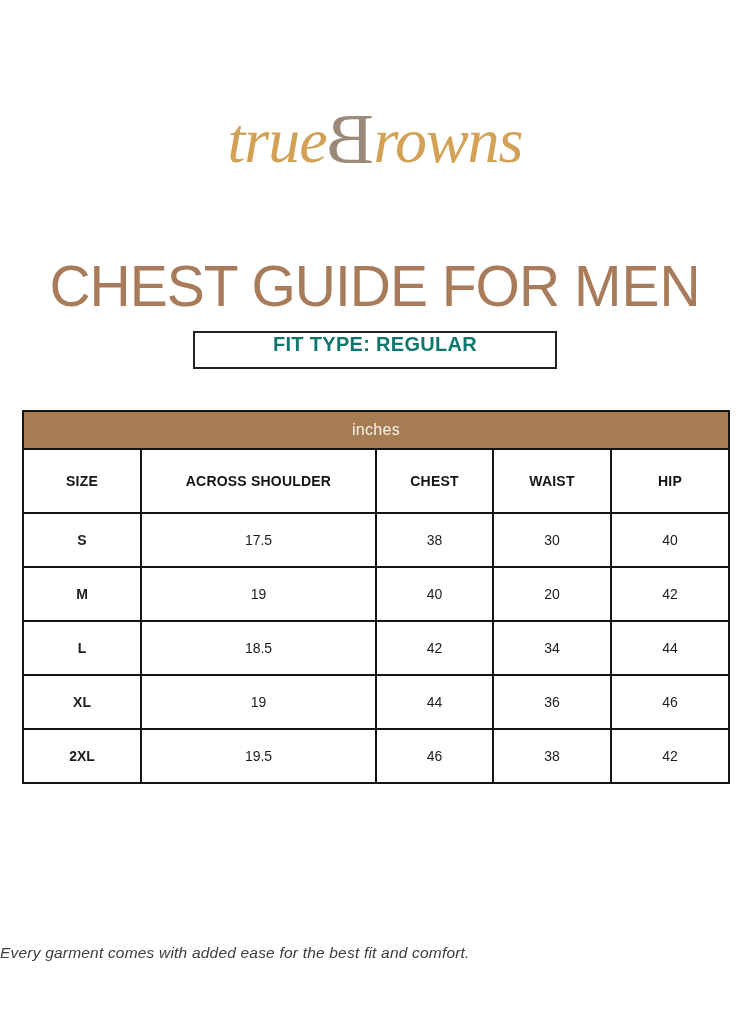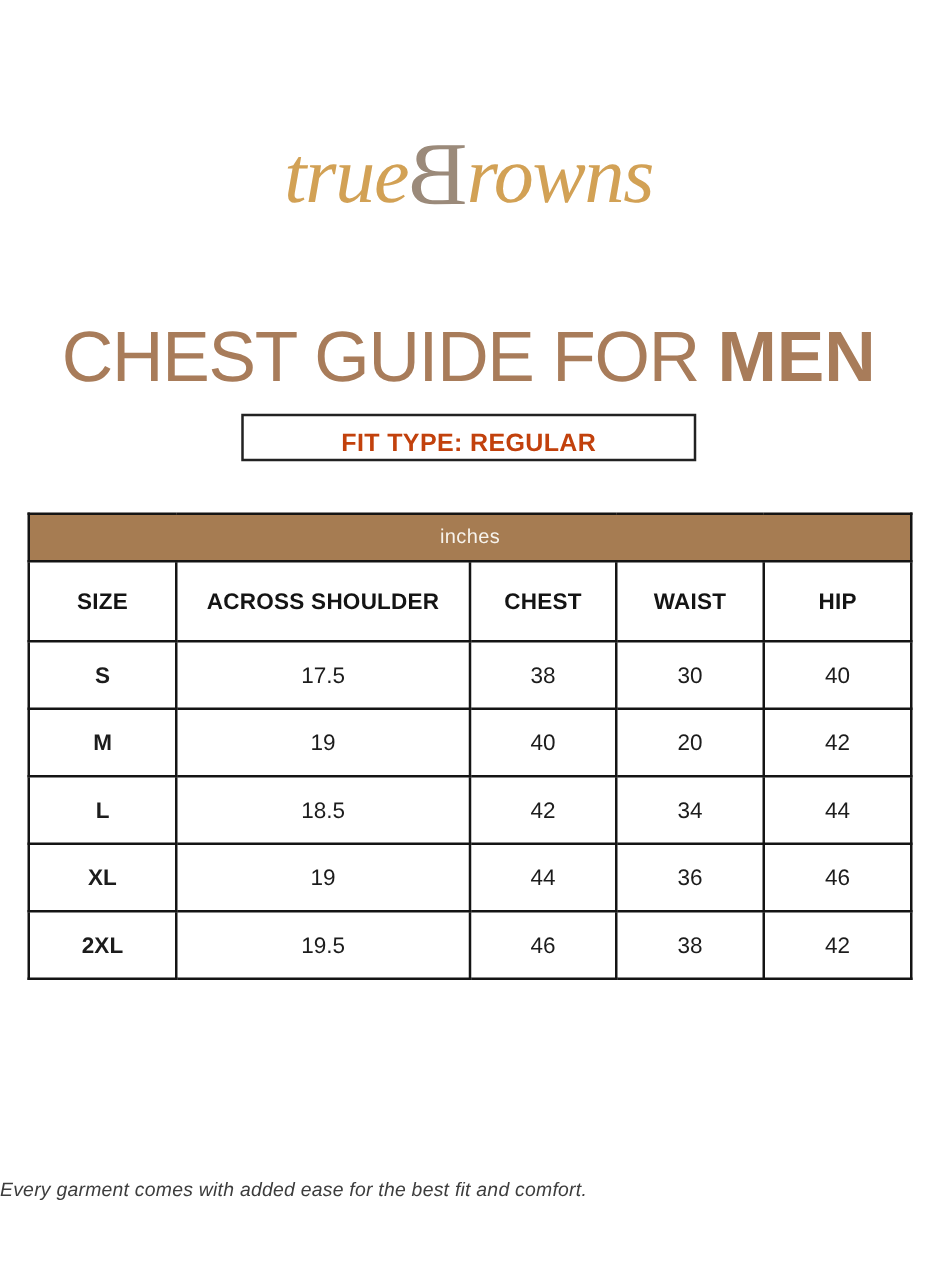--- a/index.html
+++ b/index.html
@@ -45,38 +45,38 @@
     left: 0;
     width: 100%;
     text-align: center;
     font-size: 57px;
     line-height: 1.25;
     letter-spacing: -1px;
     color: #a87c5a;
     font-weight: 400;
     white-space: nowrap;
   }
-  .title .bold { font-weight: 700; letter-spacing: 0; text-align: right; }
+  .title .bold { font-weight: 400; letter-spacing: 0; text-align: right; }
 
   
   .fit-box {
     position: absolute;
     top: 331px;
     left: 50%;
     transform: translateX(-50%);
     width: 364px;
     height: 38px;
     border: 2px solid #222222;
     display: flex;
-    align-items: flex-end;
+    align-items: flex-start;
     justify-content: center;
     font-size: 20px;
     font-weight: 700;
     letter-spacing: 0.3px;
-    color: #c2410c;
+    color: #0f766e;
     background: #ffffff;
   }
 
   
   .size-table-wrap {
     position: absolute;
     top: 410px;
     left: 22px;
     width: 672px;
   }
@@ -84,21 +84,21 @@
     width: 100%;
     border-collapse: collapse;
     table-layout: fixed;
     background: #ffffff;
   }
   table.size-table th,
   table.size-table td {
     border: 2px solid #141414;
     text-align: center;
     vertical-align: middle;
-    font-size: 18px;
+    font-size: 14px;
   }
   tr.unit-row th {
     height: 38px;
     background: #a67c52;
     color: #f7f3ec;
     font-weight: 400;
     font-size: 16px;
     letter-spacing: 0.3px;
   }
   tr.cols-row th {

